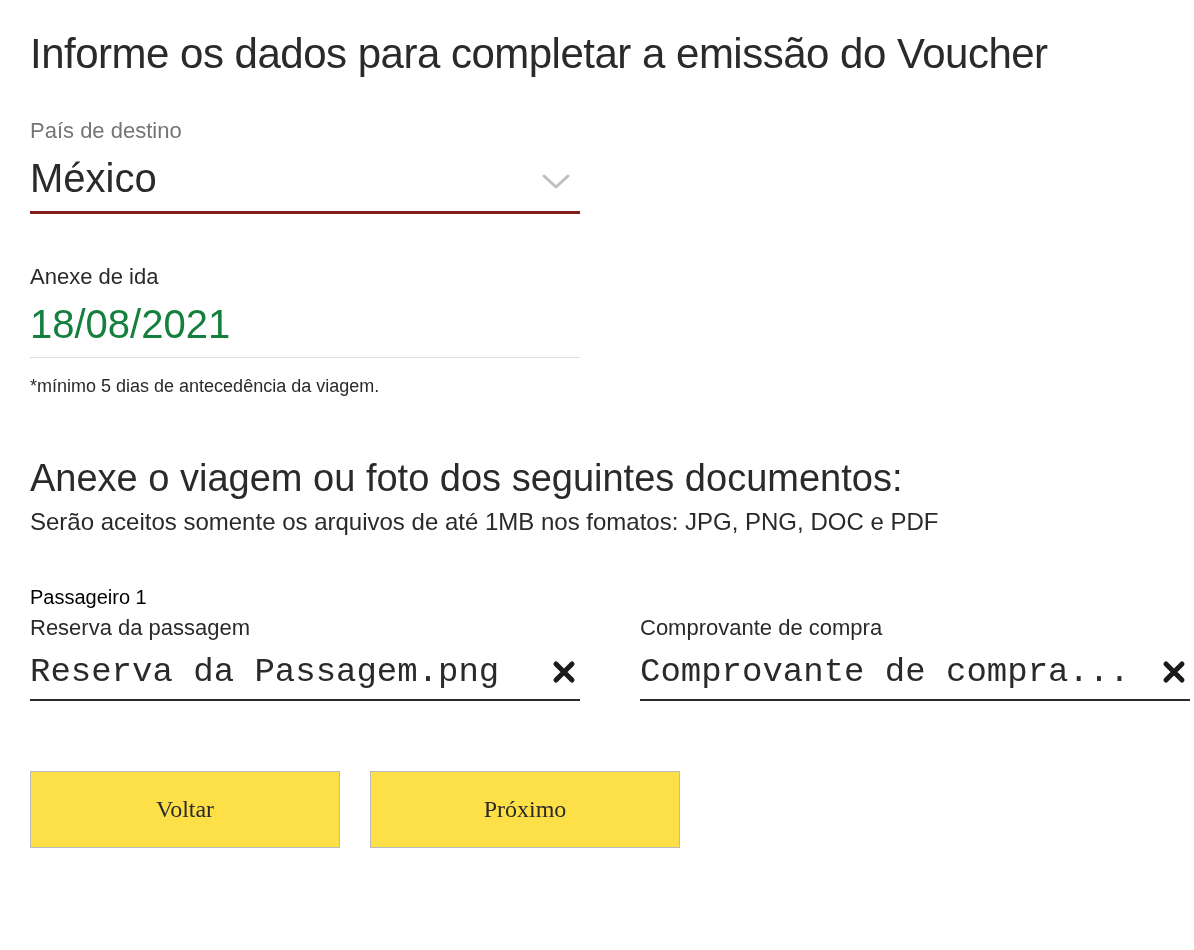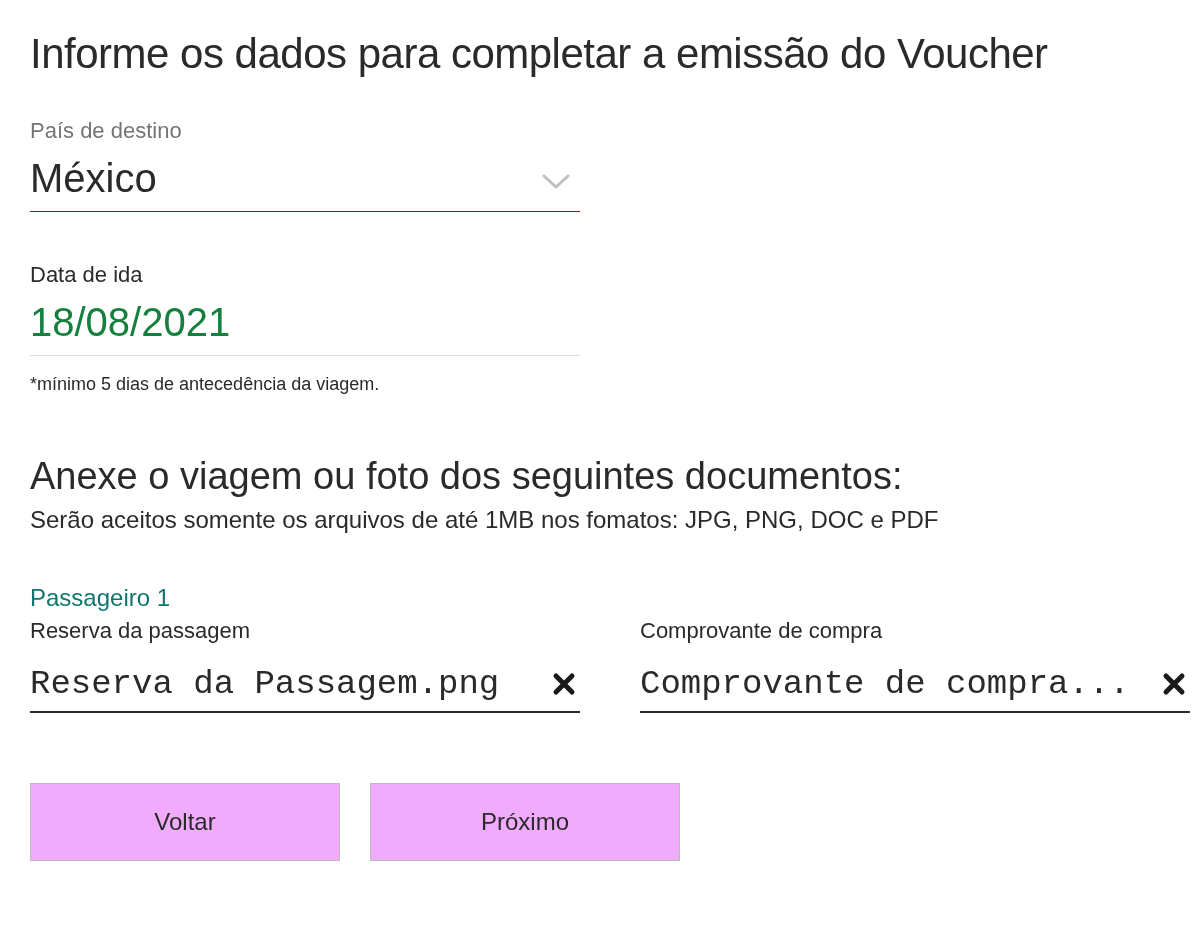--- a/index.html
+++ b/index.html
@@ -28,21 +28,21 @@
       margin-bottom: 12px;
       display: block;
     }
     .field-label.dark {
       color: #2a2a2a;
     }
     .select-wrap {
       position: relative;
       display: inline-block;
       width: 550px;
-      border-bottom: 1px solid #7f1d1d;
+      border-bottom: 3px solid #7f1d1d;
       padding-bottom: 10px;
     }
     .select-value {
       font-size: 40px;
       font-weight: 400;
       color: #2a2a2a;
       background: transparent;
       border: none;
       width: 100%;
       outline: none;
@@ -88,36 +88,36 @@
       font-weight: 400;
       color: #2a2a2a;
       margin-top: 60px;
     }
     .subtext {
       font-size: 24px;
       color: #2a2a2a;
       margin-top: 8px;
     }
     .passenger-label {
-      font-size: 24px;
-      color: #0f766e;
+      font-size: 20px;
+      color: #000000;
       margin-top: 50px;
     }
     .upload-row {
       display: flex;
       gap: 60px;
       margin-top: 6px;
     }
     .upload-col {
       flex: 0 0 550px;
     }
     .upload-label {
       font-size: 22px;
       color: #2a2a2a;
-      margin-bottom: 21px;
+      margin-bottom: 12px;
     }
     .file-field {
       display: flex;
       align-items: center;
       justify-content: space-between;
       border-bottom: 2px solid #2a2a2a;
       padding-bottom: 8px;
       cursor: pointer;
     }
     .file-name {
@@ -139,28 +139,28 @@
       height: 24px;
       display: block;
     }
     .button-row {
       display: flex;
       gap: 30px;
       margin-top: 70px;
     }
     .btn {
       border: 1px solid #bbb;
-      background: #f0abfc;
+      background: #fde047;
       font-size: 24px;
       color: #2a2a2a;
       padding: 24px 16px;
       width: 310px;
       text-align: center;
       cursor: pointer;
-      font-family: Liberation Sans, sans-serif;
+      font-family: Liberation Serif, serif;
     }
   </style>
 </head>
 <body>
 
 <h1 class="heading">Informe os dados para completar a emissão do Voucher</h1>
 
 <div>
   <label class="field-label">País de destino</label>
   <div class="select-wrap">
@@ -168,21 +168,21 @@
     <span class="chevron">
       <svg viewBox="0 0 28 18">
           <path d="M2 3 L14 14 L26 3" stroke="#bfbfbf" stroke-width="3" fill="none" stroke-linecap="round" stroke-linejoin="round"></path>
         </svg>
     </span>
   </div>
 </div>
 
 <div class="row">
   <div class="col">
-    <label class="field-label dark">Data de ida</label>
+    <label class="field-label dark">Anexe de ida</label>
     <input class="date-value" value="18/08/2021" style="">
     <div class="hint">*mínimo 5 dias de antecedência da viagem.</div>
   </div>
 </div>
 
 <h2 class="subheading">Anexe o viagem ou foto dos seguintes documentos:</h2>
 <div class="subtext">Serão aceitos somente os arquivos de até 1MB  nos fomatos: JPG, PNG, DOC e PDF</div>
 
 <div class="passenger-label">Passageiro 1</div>
 

